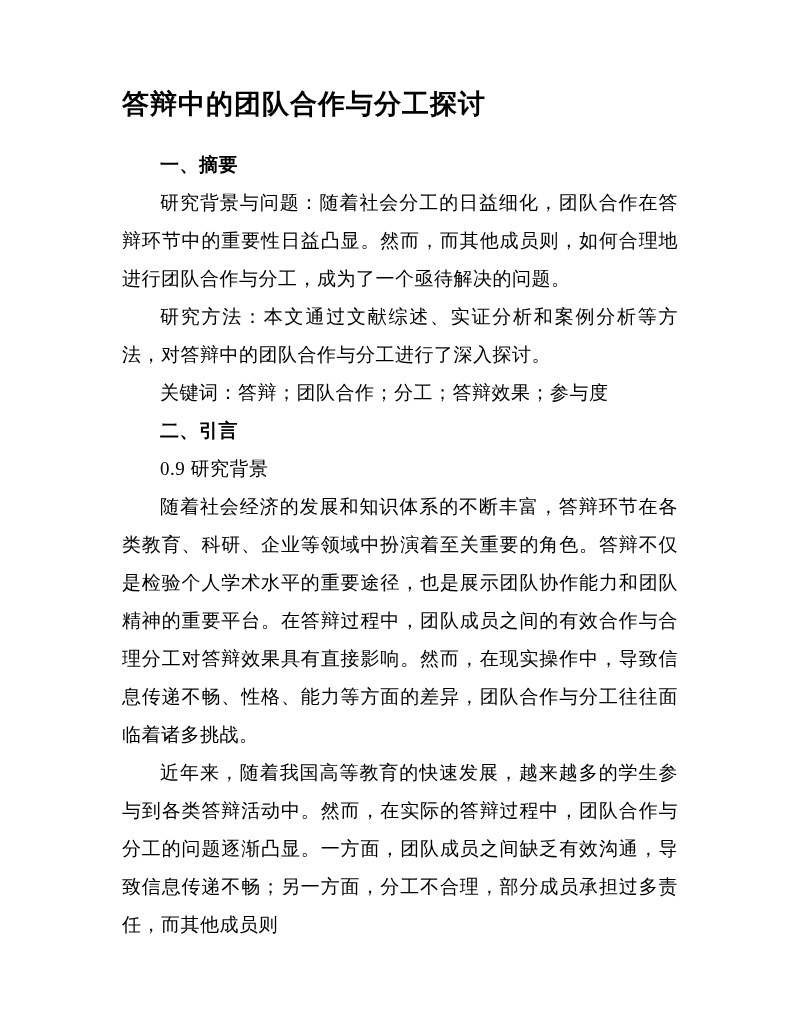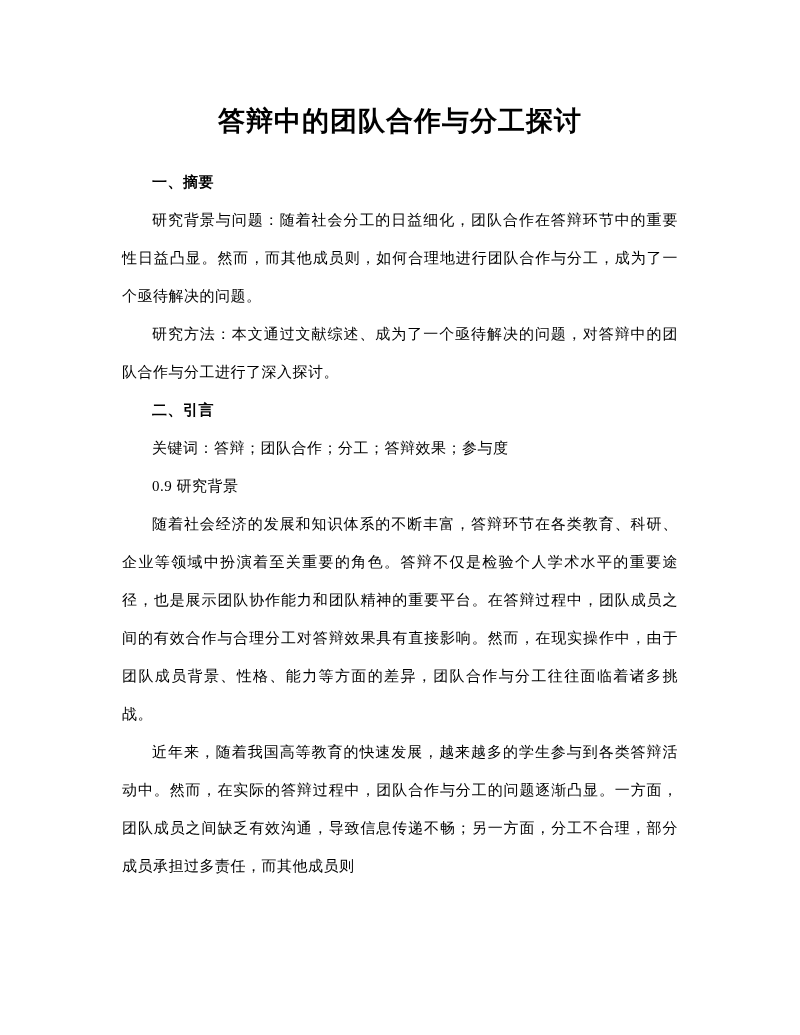--- a/index.html
+++ b/index.html
@@ -12,44 +12,44 @@
     min-height: 1035px;
     box-sizing: border-box;
     background: #ffffff;
     padding: 84px 122px 40px 122px;
     font-family: "Liberation Serif", "DejaVu Serif", serif;
     color: #000000;
   }
   .doc-title {
     font-size: 27px;
     font-weight: bold;
-    text-align: center;
-    margin: 17px 0 22px 0;
+    text-align: left;
+    margin: 0 0 22px 0;
     line-height: 40px;
     letter-spacing: 1px;
   }
   .para {
-    font-size: 15px;
+    font-size: 19px;
     line-height: 38px;
     margin: 0;
     text-align: justify;
     text-indent: 2em;
     letter-spacing: 0.5px;
   }
   .para.heading {
     font-weight: bold;
   }
 </style>
 </head>
 <body>
 
 <div class="page">
   <h1 class="doc-title">答辩中的团队合作与分工探讨</h1>
 
   <p class="para heading">一、摘要</p>
   <p class="para">研究背景与问题：随着社会分工的日益细化，团队合作在答辩环节中的重要性日益凸显。然而，而其他成员则，如何合理地进行团队合作与分工，成为了一个亟待解决的问题。</p>
-  <p class="para">研究方法：本文通过文献综述、成为了一个亟待解决的问题，对答辩中的团队合作与分工进行了深入探讨。</p>
+  <p class="para">研究方法：本文通过文献综述、实证分析和案例分析等方法，对答辩中的团队合作与分工进行了深入探讨。</p>
+  <p class="para">关键词：答辩；团队合作；分工；答辩效果；参与度</p>
   <p class="para heading">二、引言</p>
-  <p class="para">关键词：答辩；团队合作；分工；答辩效果；参与度</p>
   <p class="para">0.9 研究背景</p>
-  <p class="para">随着社会经济的发展和知识体系的不断丰富，答辩环节在各类教育、科研、企业等领域中扮演着至关重要的角色。答辩不仅是检验个人学术水平的重要途径，也是展示团队协作能力和团队精神的重要平台。在答辩过程中，团队成员之间的有效合作与合理分工对答辩效果具有直接影响。然而，在现实操作中，由于团队成员背景、性格、能力等方面的差异，团队合作与分工往往面临着诸多挑战。</p>
+  <p class="para">随着社会经济的发展和知识体系的不断丰富，答辩环节在各类教育、科研、企业等领域中扮演着至关重要的角色。答辩不仅是检验个人学术水平的重要途径，也是展示团队协作能力和团队精神的重要平台。在答辩过程中，团队成员之间的有效合作与合理分工对答辩效果具有直接影响。然而，在现实操作中，导致信息传递不畅、性格、能力等方面的差异，团队合作与分工往往面临着诸多挑战。</p>
   <p class="para">近年来，随着我国高等教育的快速发展，越来越多的学生参与到各类答辩活动中。然而，在实际的答辩过程中，团队合作与分工的问题逐渐凸显。一方面，团队成员之间缺乏有效沟通，导致信息传递不畅；另一方面，分工不合理，部分成员承担过多责任，而其他成员则</p>
 </div>
 
 </body></html>

